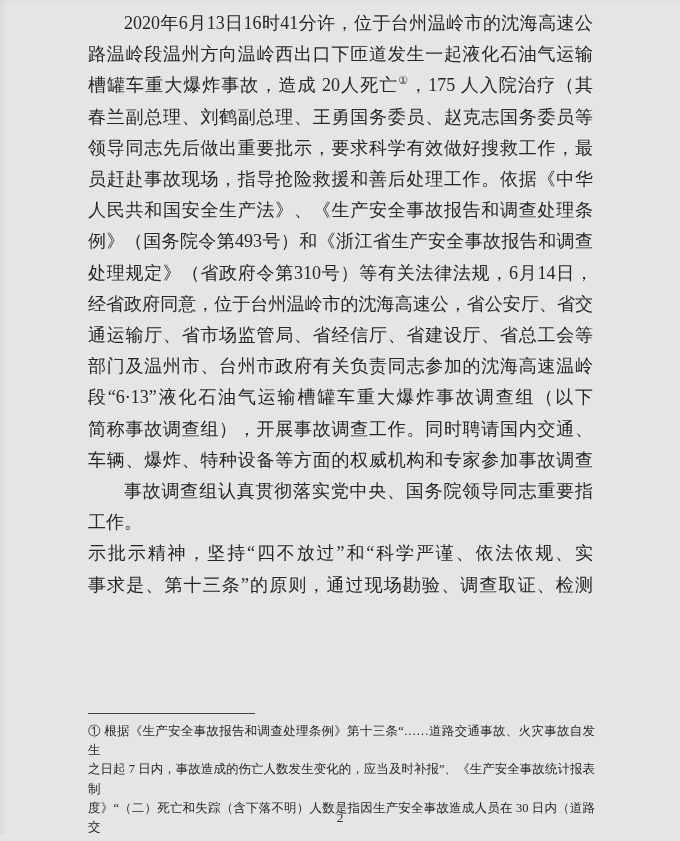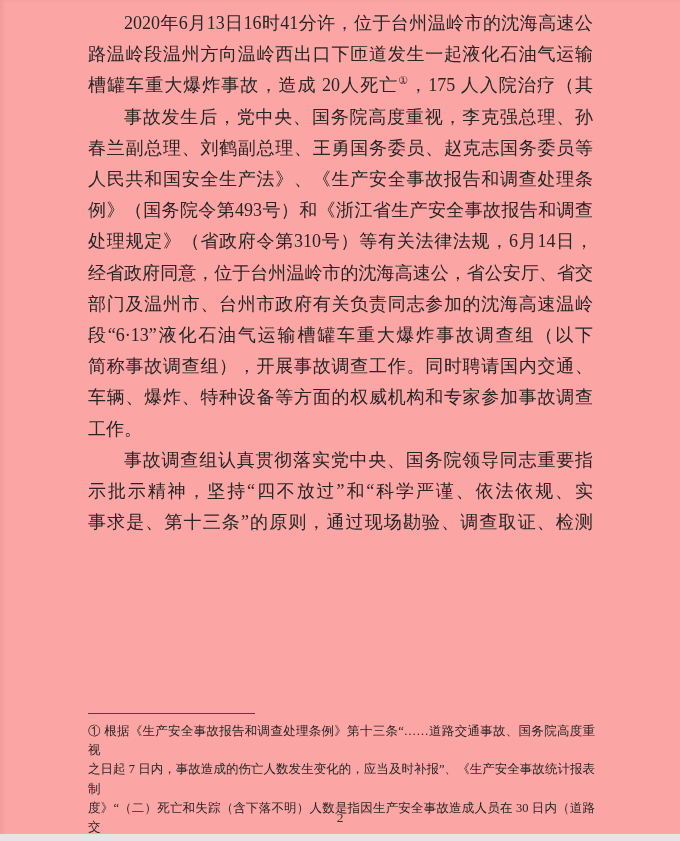--- a/index.html
+++ b/index.html
@@ -1,20 +1,20 @@
 <!DOCTYPE html>
 <html><head>
 <meta charset="utf-8">
 <style>
   html,body { margin:0; padding:0; background:#ffffff; }
   .page {
     position:relative;
     width:680px;
     height:841px;
-    background:#fca5a5;
+    background:#e5e5e5;
     overflow:hidden;
     font-family:"Liberation Serif","DejaVu Serif",serif;
     color:#262626;
     box-shadow: inset 3px 0 4px rgba(0,0,0,0.05);
   }
   .body-text {
     position:absolute;
     left:88px;
     top:8px;
     width:505px;
@@ -72,37 +72,39 @@
   }
 </style>
 </head>
 <body>
 
 <div class="page">
   <div class="body-text" id="body-lines">
       <div class="line indent">2020年6月13日16时41分许，位于台州温岭市的沈海高速公</div>
       <div class="line">路温岭段温州方向温岭西出口下匝道发生一起液化石油气运输</div>
       <div class="line">槽罐车重大爆炸事故，造成 20人死亡<sup>①</sup>，175 人入院治疗（其</div>
-      <div class="line indent">事故发生后，党中央、国务院高度重视，李克强总理、孙</div>
       <div class="line">春兰副总理、刘鹤副总理、王勇国务委员、赵克志国务委员等</div>
+      <div class="line">领导同志先后做出重要批示，要求科学有效做好搜救工作，最</div>
+      <div class="line">员赶赴事故现场，指导抢险救援和善后处理工作。依据《中华</div>
       <div class="line">人民共和国安全生产法》、《生产安全事故报告和调查处理条</div>
       <div class="line">例》（国务院令第493号）和《浙江省生产安全事故报告和调查</div>
       <div class="line">处理规定》（省政府令第310号）等有关法律法规，6月14日，</div>
       <div class="line">经省政府同意，位于台州温岭市的沈海高速公，省公安厅、省交</div>
+      <div class="line">通运输厅、省市场监管局、省经信厅、省建设厅、省总工会等</div>
       <div class="line">部门及温州市、台州市政府有关负责同志参加的沈海高速温岭</div>
       <div class="line">段“6·13”液化石油气运输槽罐车重大爆炸事故调查组（以下</div>
       <div class="line">简称事故调查组），开展事故调查工作。同时聘请国内交通、</div>
       <div class="line">车辆、爆炸、特种设备等方面的权威机构和专家参加事故调查</div>
+      <div class="line indent">事故调查组认真贯彻落实党中央、国务院领导同志重要指</div>
       <div class="line para-end">工作。</div>
-      <div class="line indent">事故调查组认真贯彻落实党中央、国务院领导同志重要指</div>
       <div class="line">示批示精神，坚持“四不放过”和“科学严谨、依法依规、实</div>
       <div class="line">事求是、第十三条”的原则，通过现场勘验、调查取证、检测</div>
     </div>
   <div class="footnote-sep"></div>
   <div class="footnote" id="footnote-lines">
-      <div class="fline">① 根据《生产安全事故报告和调查处理条例》第十三条“……道路交通事故、国务院高度重视</div>
+      <div class="fline">① 根据《生产安全事故报告和调查处理条例》第十三条“……道路交通事故、火灾事故自发生</div>
       <div class="fline">之日起 7 日内，事故造成的伤亡人数发生变化的，应当及时补报”、《生产安全事故统计报表制</div>
       <div class="fline">度》“（二）死亡和失踪（含下落不明）人数是指因生产安全事故造成人员在 30 日内（道路交</div>
       <div class="fline">通、火灾生产安全事故 7 日内）死亡……”之规定，事故发生 7 日后因伤重死亡的人员不计入</div>
     </div>
   <div class="page-number">2</div>
   <div class="bottom-band"></div>
 </div>
 
 </body></html>

